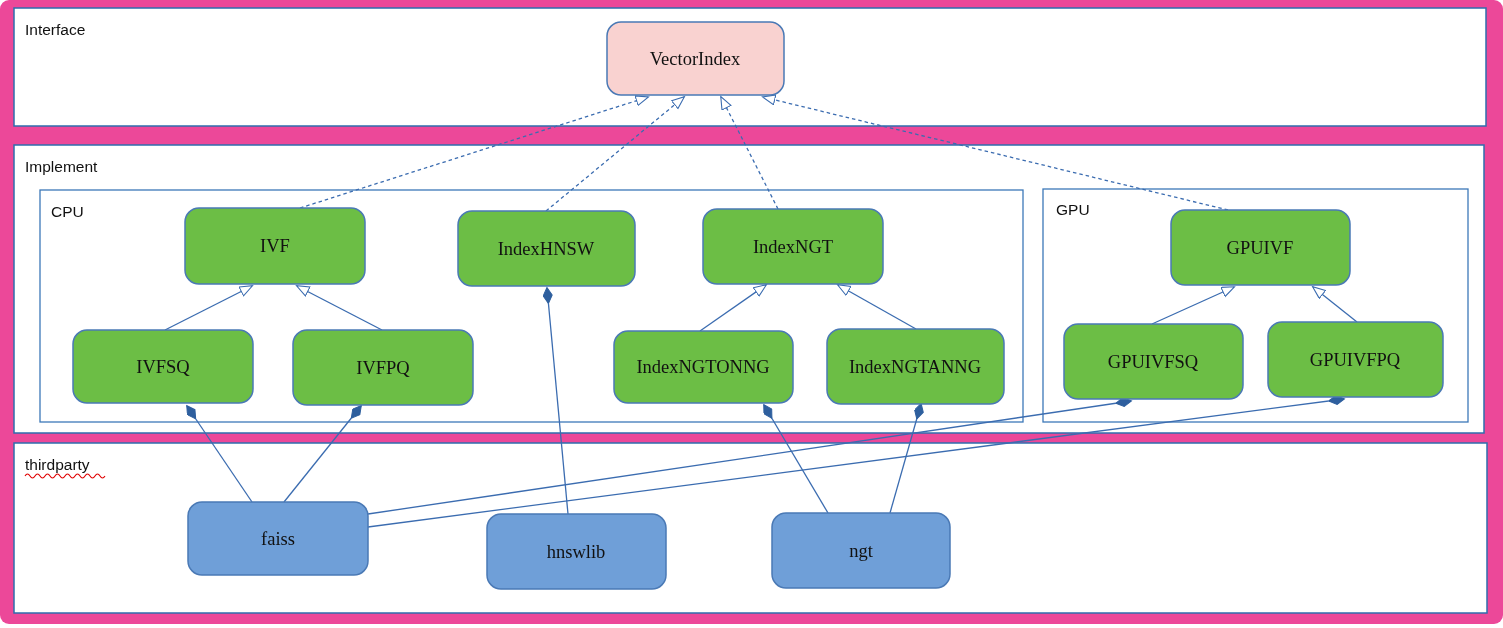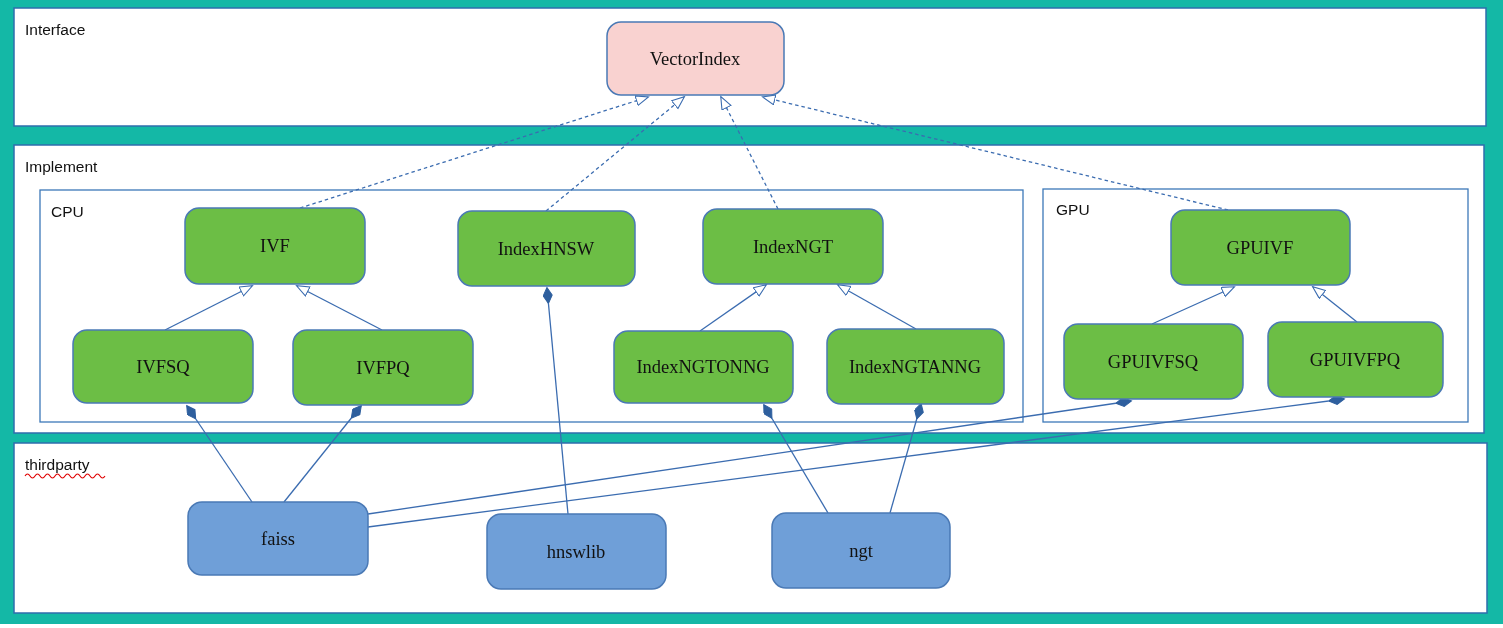--- a/index.html
+++ b/index.html
@@ -1,17 +1,17 @@
 <!DOCTYPE html>
 <html><head>
 <meta charset="utf-8">
 <style>
   html,body{margin:0;padding:0;background:#ffffff;}
-  .canvas{position:relative;width:1503px;height:624px;background:#14b8a6;
-          font-family:"Liberation Sans",sans-serif;}
+  .canvas{position:relative;width:1503px;height:624px;background:#ec4899;
+          font-family:"Liberation Sans",sans-serif;border-radius:9px;}
   svg{display:block;}
   .section-label{font-family:"Liberation Sans",sans-serif;font-size:15.5px;fill:#111111;}
   .node-label{font-family:"Liberation Serif",serif;font-size:18.5px;fill:#111111;text-anchor:middle;}
   .section-rect{fill:#ffffff;stroke:#2e6dad;stroke-width:1.5;}
   .subsection-rect{fill:#ffffff;stroke:#3c78b8;stroke-width:1.3;}
   .edge{stroke:#3b6cb0;stroke-width:1.3;fill:none;}
   .edge-dashed{stroke-dasharray:3.5,3;}
   .squiggle{stroke:#e00000;stroke-width:1.1;fill:none;}
 </style>
 </head>

